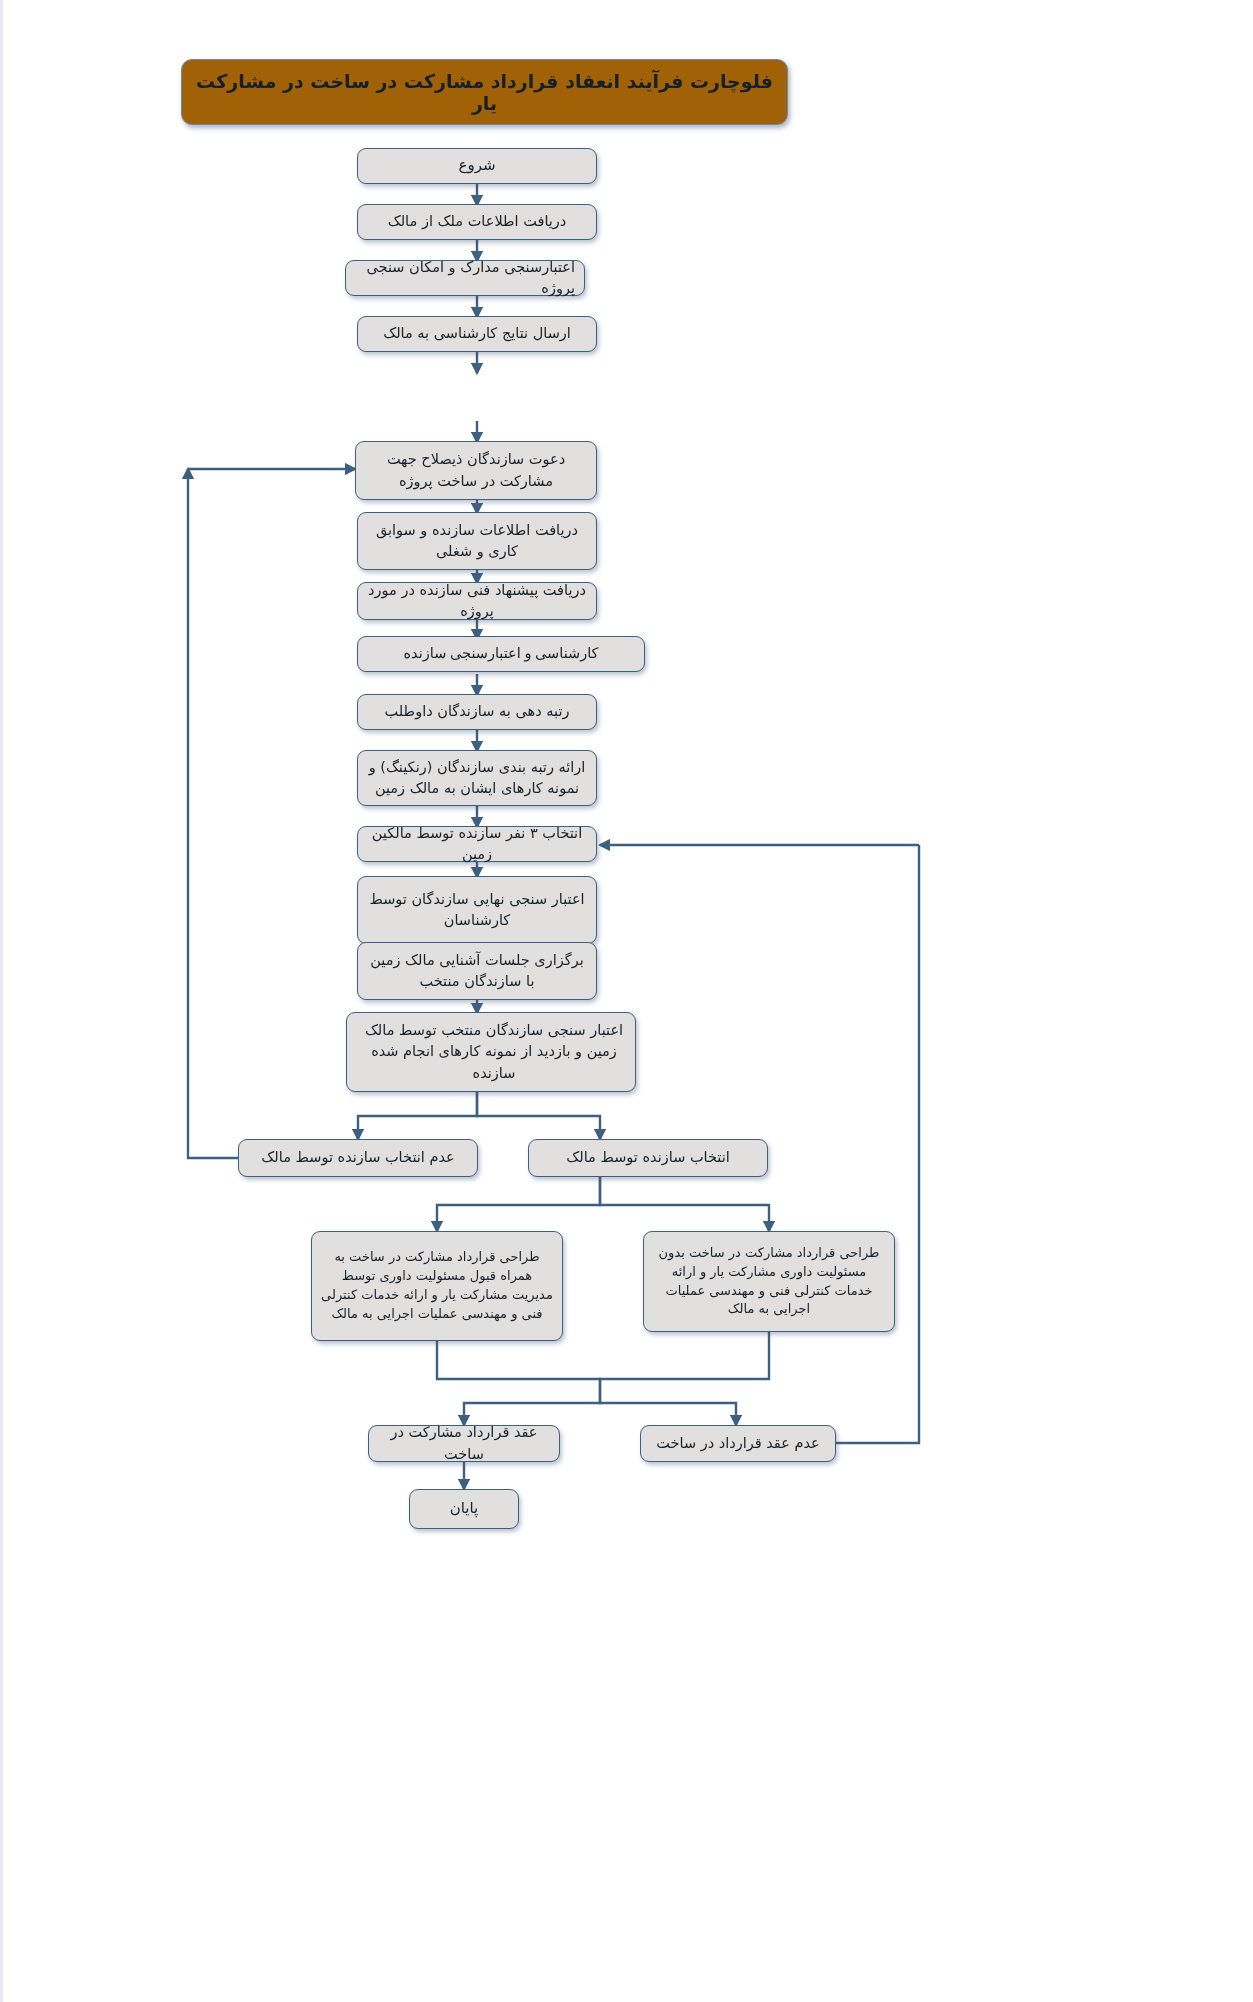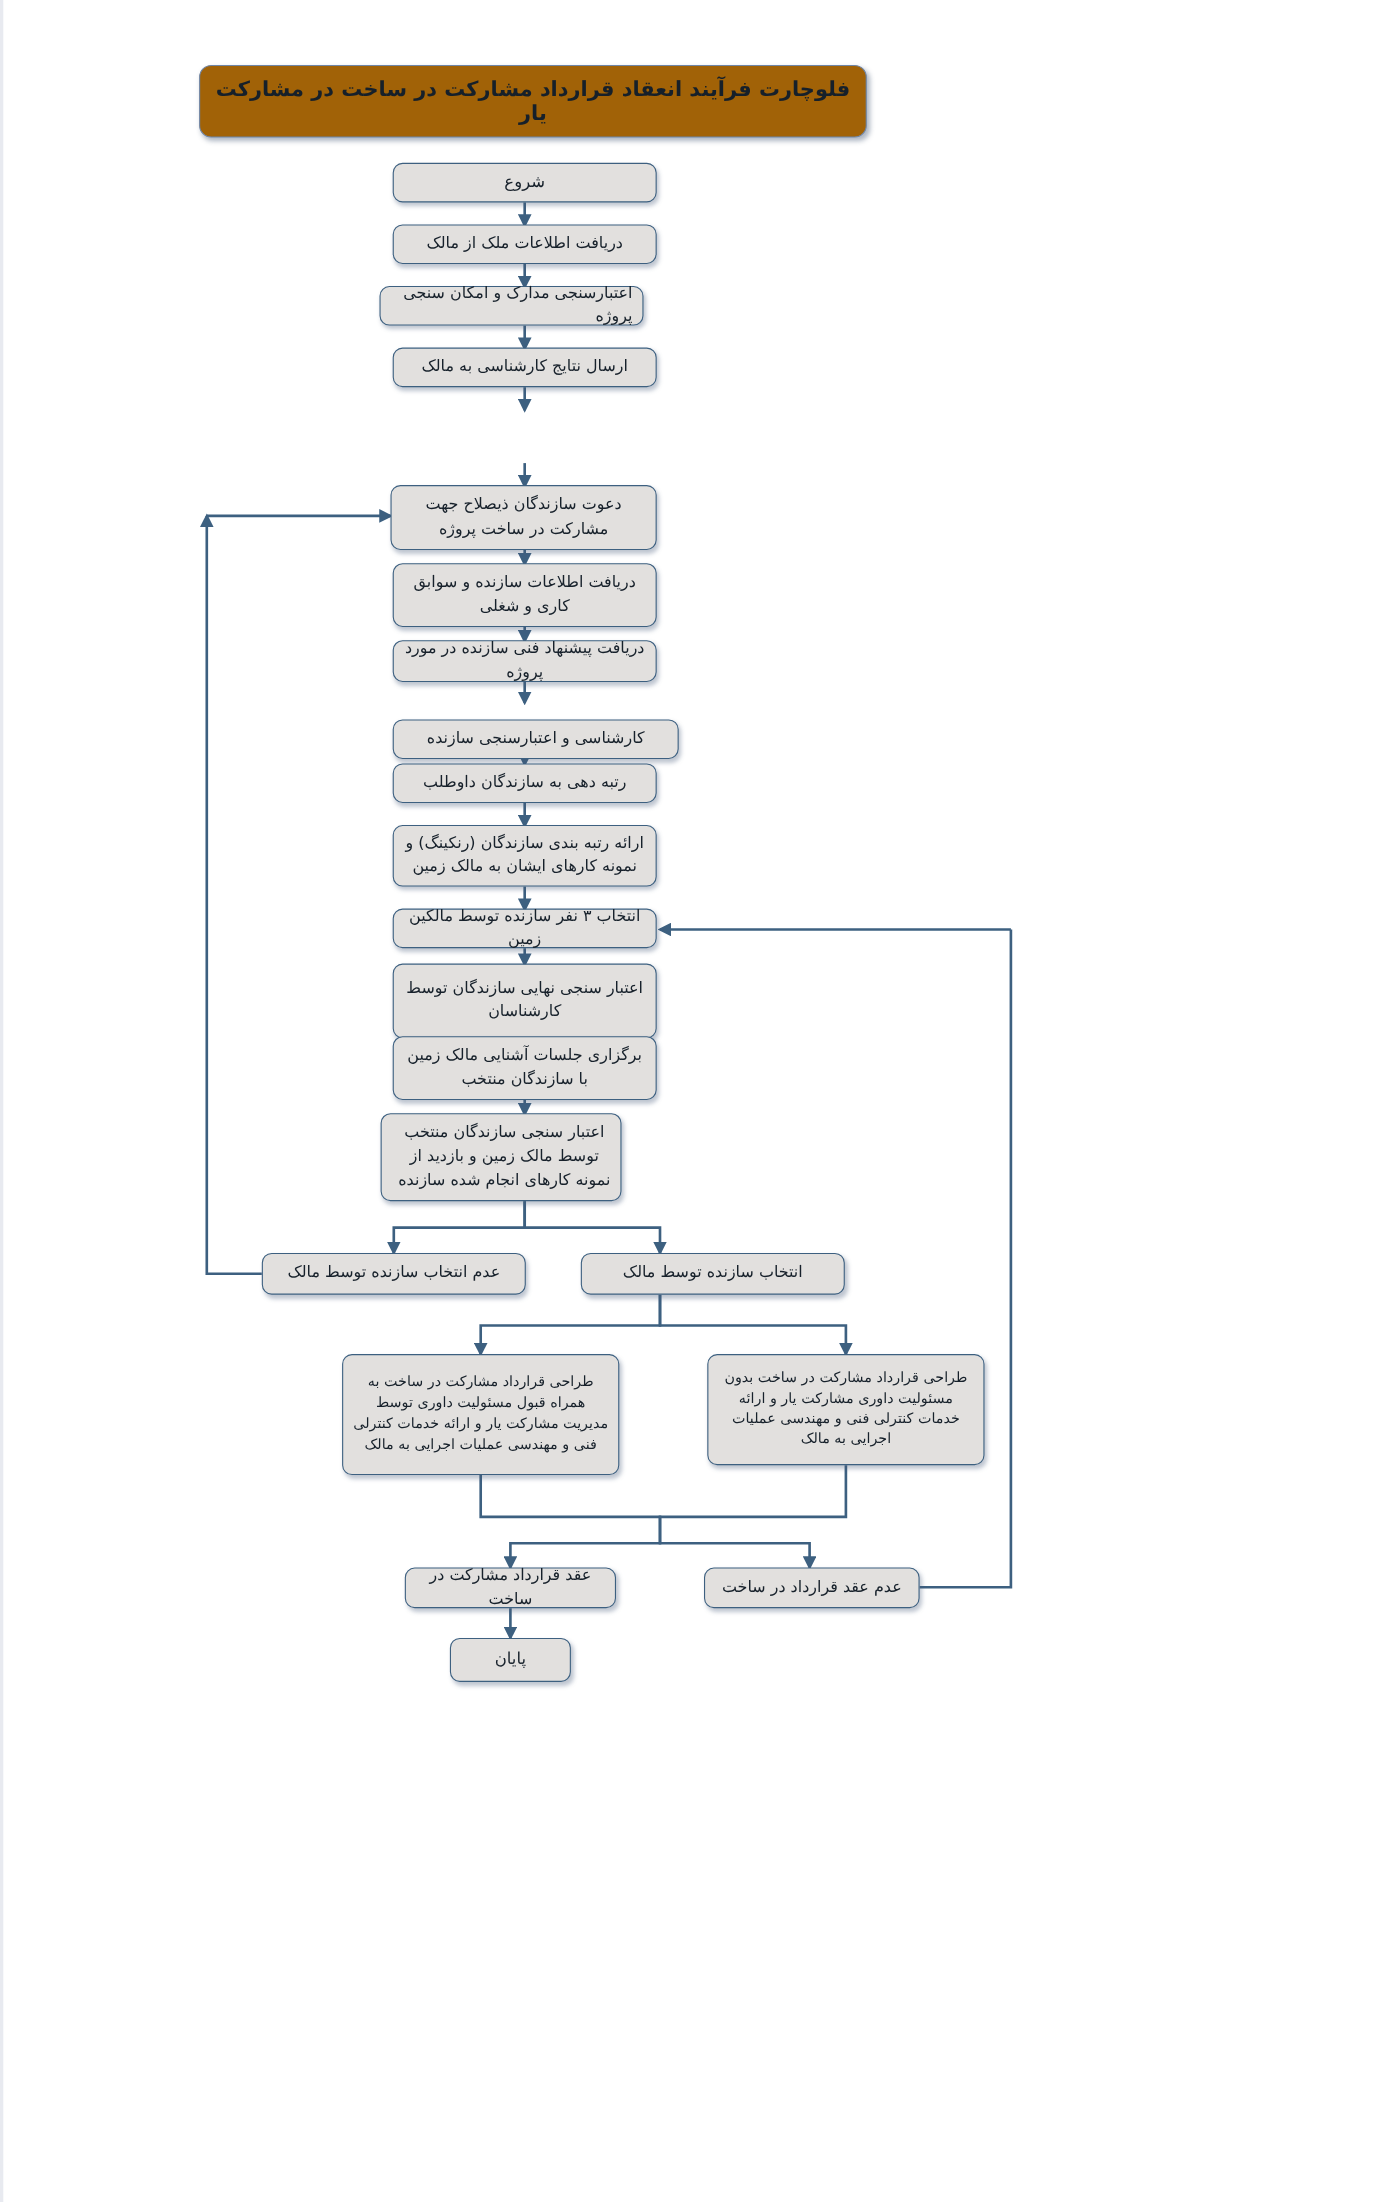--- a/index.html
+++ b/index.html
@@ -115,33 +115,33 @@
 
   <div class="node" style="left:357px;top:316px;width:240px;height:36px;">ارسال نتایج کارشناسی به مالک</div>
 
 
   <div class="node" style="left:357px;top:512px;width:240px;height:58px;">دریافت اطلاعات سازنده و سوابق کاری و شغلی</div>
 
   <div class="node" style="left:355px;top:441px;width:242px;height:59px;">دعوت سازندگان ذیصلاح جهت مشارکت در ساخت پروژه</div>
 
   <div class="node" style="left:357px;top:582px;width:240px;height:38px;">دریافت پیشنهاد فنی سازنده در مورد پروژه</div>
 
-  <div class="node" style="left:357px;top:654px;width:260px;height:36px;">کارشناسی و اعتبارسنجی سازنده</div>
+  <div class="node" style="left:357px;top:636px;width:288px;height:36px;font-family:Liberation Serif, serif;">کارشناسی و اعتبارسنجی سازنده</div>
 
   <div class="node" style="left:357px;top:694px;width:240px;height:36px;">رتبه دهی به سازندگان داوطلب</div>
 
   <div class="node" style="left:357px;top:750px;width:240px;height:56px;">ارائه رتبه بندی سازندگان (رنکینگ) و نمونه کارهای ایشان به مالک زمین</div>
 
   <div class="node" style="left:357px;top:826px;width:240px;height:36px;">انتخاب ۳ نفر سازنده توسط مالکین زمین</div>
 
   <div class="node" style="left:357px;top:876px;width:240px;height:68px;">اعتبار سنجی نهایی سازندگان توسط کارشناسان</div>
 
   <div class="node" style="left:357px;top:942px;width:240px;height:58px;">برگزاری جلسات آشنایی مالک زمین با سازندگان منتخب</div>
 
-  <div class="node" style="left:346px;top:1012px;width:219px;height:80px;padding-left:15px;">اعتبار سنجی سازندگان منتخب توسط مالک زمین و بازدید از نمونه کارهای انجام شده سازنده</div>
+  <div class="node" style="left:346px;top:1012px;width:290px;height:80px;padding-left:15px;">اعتبار سنجی سازندگان منتخب توسط مالک زمین و بازدید از نمونه کارهای انجام شده سازنده</div>
 
   <div class="node" style="left:238px;top:1139px;width:240px;height:38px;">عدم انتخاب سازنده توسط مالک</div>
 
   <div class="node" style="left:481px;top:1139px;width:240px;height:38px;margin-left:47px;">انتخاب سازنده توسط مالک</div>
 
   <div class="node" style="left:311px;top:1231px;width:252px;height:110px;font-size:13px;">طراحی قرارداد مشارکت در ساخت به همراه قبول مسئولیت داوری توسط مدیریت مشارکت یار و ارائه خدمات کنترلی فنی و مهندسی عملیات اجرایی به مالک</div>
 
   <div class="node" style="left:643px;top:1231px;width:252px;height:101px;font-size:13px;">طراحی قرارداد مشارکت در ساخت بدون مسئولیت داوری مشارکت یار و ارائه خدمات کنترلی فنی و مهندسی عملیات اجرایی به مالک</div>
 
   <div class="node" style="left:368px;top:1425px;width:192px;height:37px;">عقد قرارداد مشارکت در ساخت</div>

